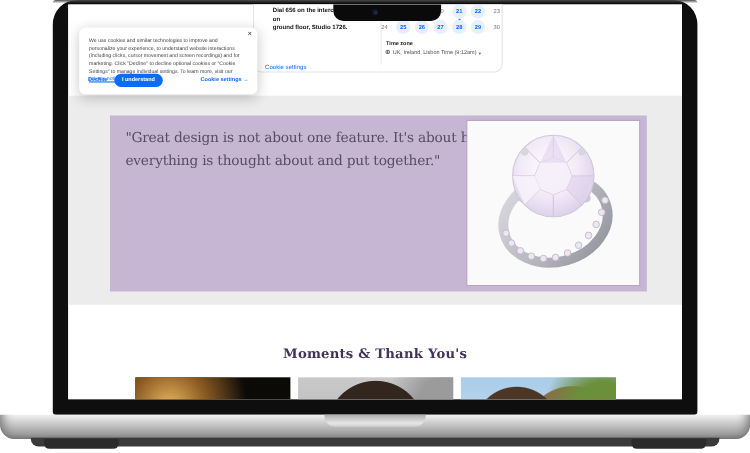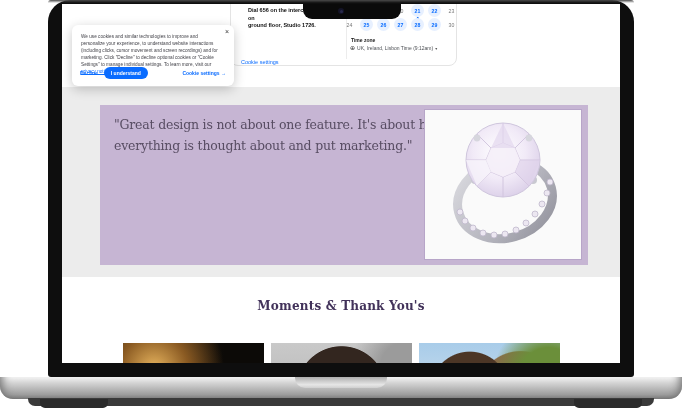--- a/index.html
+++ b/index.html
@@ -48,21 +48,21 @@
   .btn-accept { font-size:5px; color:#fff; background:#0a6cff; border:none; border-radius:8px; padding:3px 7px; font-weight:bold; font-family:inherit; }
   .link-cookie-settings { margin-left:auto; font-size:5px; color:#0a6cff; font-weight:bold; }
 
   
   .gray-band { position:absolute; left:0; top:83px; width:558px; height:190px; background:#ececec; }
   .hero { position:absolute; left:38px; top:18px; width:488px; height:160px; background:#c6b5d3; overflow:hidden; }
   .quote { position:absolute; left:14px; top:9px; font-family:"DejaVu Serif", serif; font-size:12.5px; letter-spacing:-0.2px; line-height:21px; color:#584d63; white-space:nowrap; }
   .ring-box { position:absolute; left:325px; top:5px; width:156px; height:149px; background:#fafafa; box-shadow:0 0 0 1px #b7a5c8; }
 
   
-  .moments-heading { position:absolute; left:0; top:295px; width:558px; text-align:center; font-family:"DejaVu Serif", serif; font-size:12px; font-weight:600; color:#42325a; letter-spacing:.2px; }
+  .moments-heading { position:absolute; left:0; top:310px; width:558px; text-align:center; font-family:"DejaVu Serif", serif; font-size:12px; font-weight:600; color:#42325a; letter-spacing:.2px; }
   .photo-row { position:absolute; left:0; top:339px; width:558px; display:flex; justify-content:center; gap:7px; }
   .photo { width:141px; height:40px; }
   .photo-1 { background:radial-gradient(circle at 22% 65%, #e8b55f 0%, #8a5a22 30%, rgba(0,0,0,0) 62%), linear-gradient(100deg, #2c2013, #0c0a07 70%); }
   .photo-2 { background:radial-gradient(circle at 50% 120%, #33261f 52%, rgba(0,0,0,0) 53%), radial-gradient(circle at 95% 60%, #9b9b9b 18%, rgba(0,0,0,0) 40%), linear-gradient(#c9c9c9, #bdbdbd); }
   .photo-3 { background:radial-gradient(circle at 92% 85%, #6b8f3a 22%, rgba(0,0,0,0) 42%), radial-gradient(circle at 36% 120%, #4c3626 38%, rgba(0,0,0,0) 39%), radial-gradient(circle at 72% 130%, #8a6b4a 38%, rgba(0,0,0,0) 39%), linear-gradient(#a8cce9, #c2d9ec); }
 </style>
 </head>
 <body>
 
 <div class="stage">
@@ -100,21 +100,21 @@
             <span>UK, Ireland, Lisbon Time (9:12am)</span>
             <span class="tz-caret">▾</span>
           </div>
           <div class="page-cookie-link">Cookie settings</div>
         </div>
 
         <div class="gray-band">
           <div class="hero">
             <div class="quote">
               <div>"Great design is not about one feature. It's about how</div>
-              <div>everything is thought about and put marketing."</div>
+              <div>everything is thought about and put together."</div>
             </div>
             <div class="ring-box">
               <svg width="156" height="149" viewBox="0 0 156 149">
                 <defs>
                   <radialGradient id="diaGrad" cx="45%" cy="40%" r="65%">
                     <stop offset="0%" stop-color="#ffffff"></stop>
                     <stop offset="55%" stop-color="#f1eaf7"></stop>
                     <stop offset="100%" stop-color="#d9cde7"></stop>
                   </radialGradient>
                   <linearGradient id="bandGrad" x1="0" y1="0" x2="1" y2="1">

